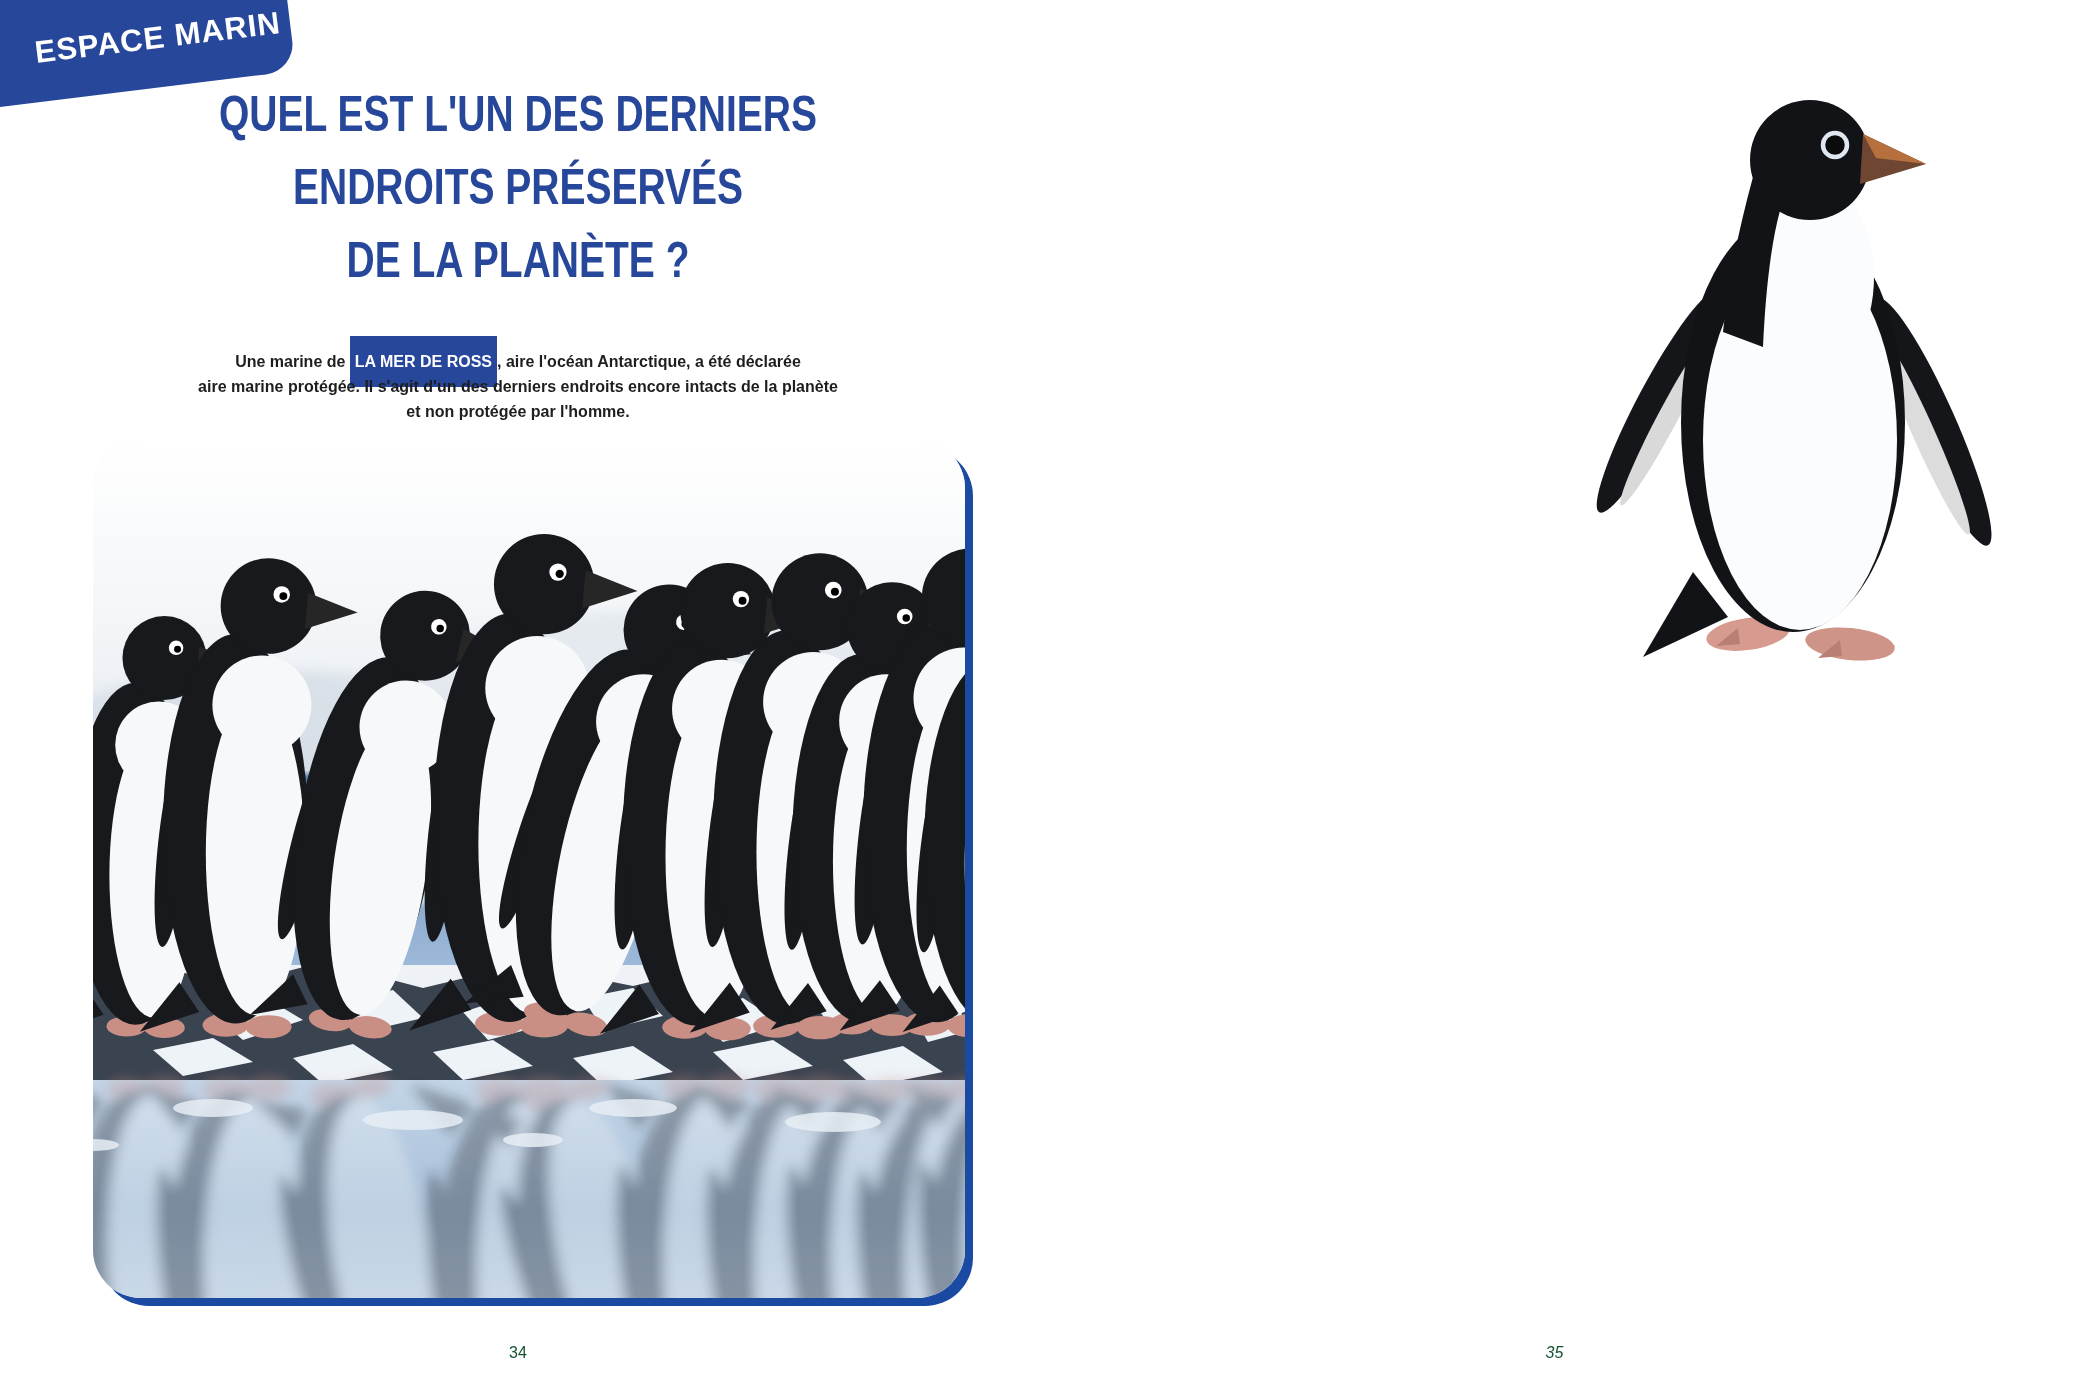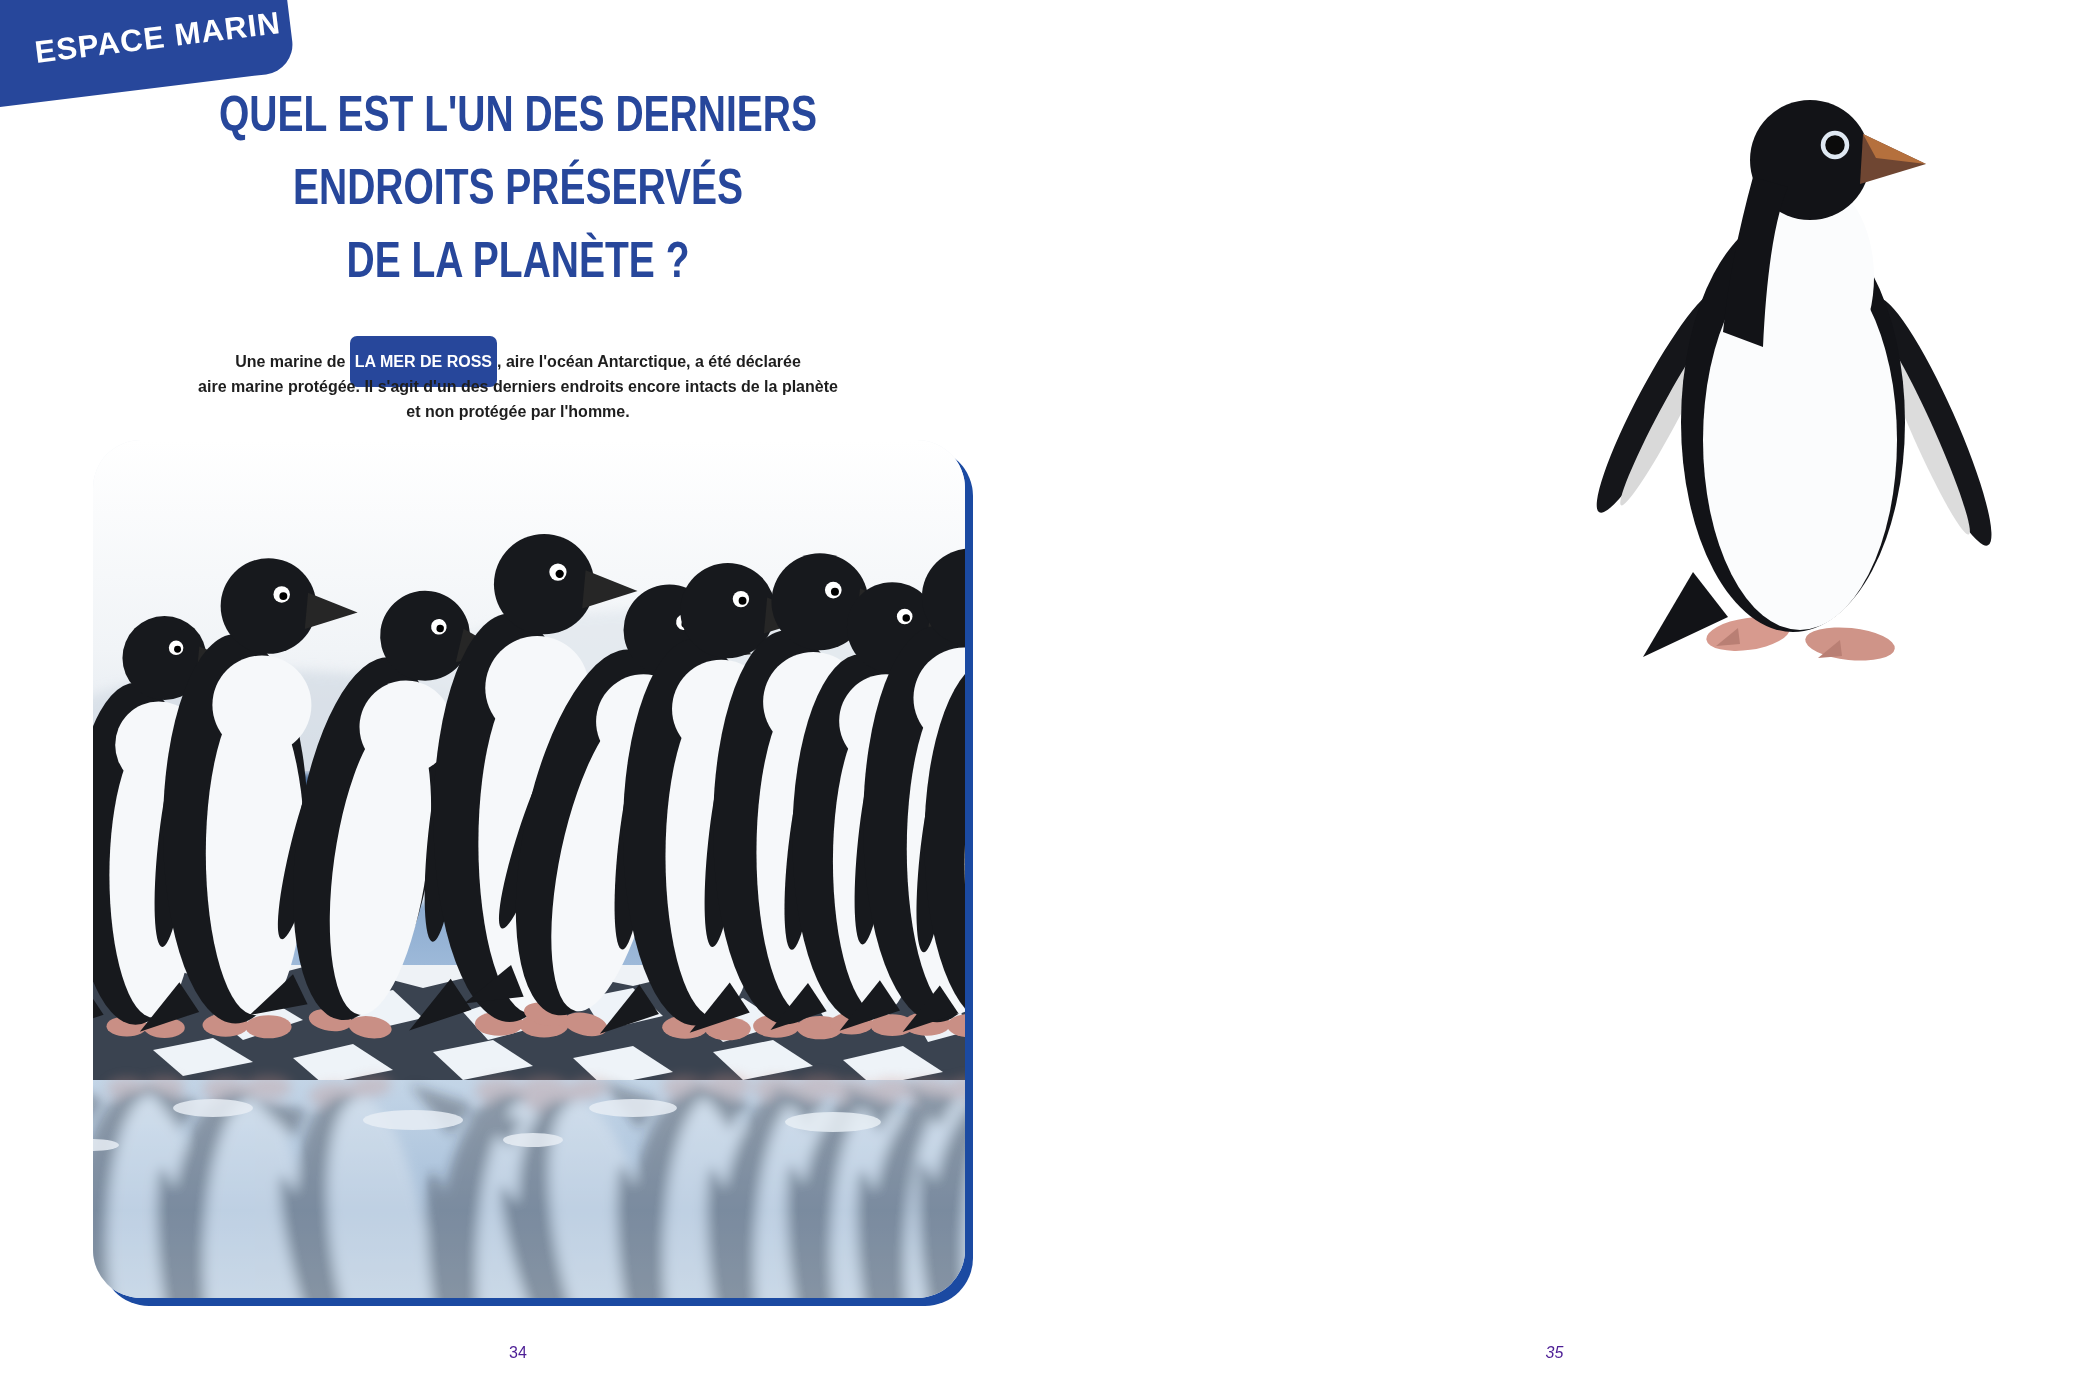--- a/index.html
+++ b/index.html
@@ -28,38 +28,38 @@
     position:absolute;left:0;top:78px;width:1036px;margin:0;
     text-align:center;color:#27479B;font-weight:bold;
     font-size:50px;line-height:73px;letter-spacing:0px;
     transform:scaleX(0.78);transform-origin:center top;
   }
   .intro{
     position:absolute;left:103px;top:349px;width:830px;margin:0;
     text-align:center;color:#1e1e1e;font-weight:bold;
     font-size:16px;line-height:25px;
   }
-  .intro .hl{background:#27479B;color:#ffffff;padding:17px 5px;border-radius:7px;}
+  .intro .hl{background:#27479B;color:#ffffff;padding:17px 5px;}
 
   
   .photo-shadow{
     position:absolute;left:101px;top:448px;width:872px;height:858px;
     background:#1B4AA2;border-radius:48px;
   }
   .photo{
     position:absolute;left:93px;top:440px;width:872px;height:858px;margin:0;
     border-radius:48px;overflow:hidden;background:#eef2f6;
   }
   .photo svg{display:block;width:100%;height:100%;}
 
   .penguin-cutout{position:absolute;left:552px;top:72px;width:410px;height:600px;}
 
   .pagenum{
     position:absolute;top:1344px;width:100%;text-align:center;
-    color:#4c1d95;font-size:16px;
+    color:#14532d;font-size:16px;
   }
 </style>
 </head>
 <body>
 
 <div class="spread">
 
   <div class="page page-left">
 
     <div class="badge-wrap">

